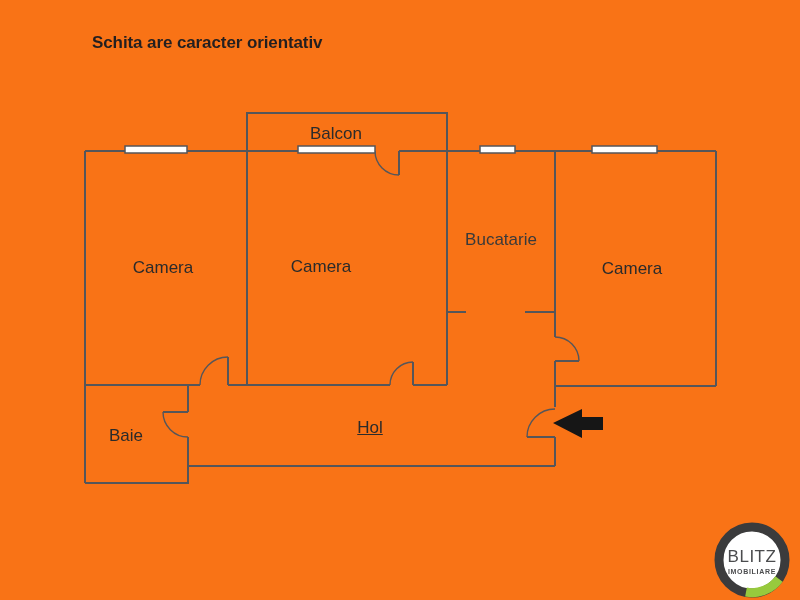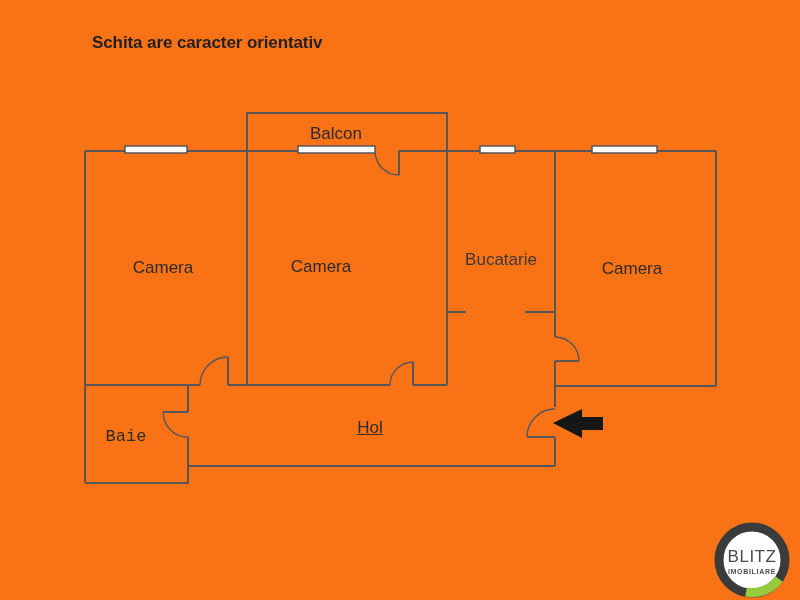--- a/index.html
+++ b/index.html
@@ -12,23 +12,23 @@
     position:absolute;left:92px;top:33px;
     font-size:17px;font-weight:600;color:#231f20;letter-spacing:-0.1px;
   }
   .room-label{
     position:absolute;transform:translate(-50%,-50%);
     font-size:17px;font-weight:500;color:#2b2b2b;white-space:nowrap;
   }
   .lbl-balcon{left:336px;top:134px;}
   .lbl-camera-left{left:163px;top:268px;}
   .lbl-camera-middle{left:321px;top:267px;}
-  .lbl-bucatarie{left:501px;top:260px;color:#3a3a3a;}
+  .lbl-bucatarie{left:501px;top:240px;color:#3a3a3a;}
   .lbl-camera-right{left:632px;top:269px;}
-  .lbl-baie{left:126px;top:436px;font-family:Liberation Mono, monospace;}
+  .lbl-baie{left:126px;top:436px;}
   .lbl-hol{left:370px;top:428px;text-decoration:underline;}
   .logo-text-main{
     position:absolute;left:752px;top:557px;transform:translate(-50%,-50%);
     font-size:17px;font-weight:400;color:#4b4c4e;letter-spacing:0.5px;
     text-shadow:0 0 2px #fff,0 0 2px #fff;
   }
   .logo-text-sub{
     position:absolute;left:752px;top:571px;transform:translate(-50%,-50%);
     font-size:7px;font-weight:700;color:#4b4c4e;letter-spacing:0.7px;
     text-shadow:0 0 1px #fff;

